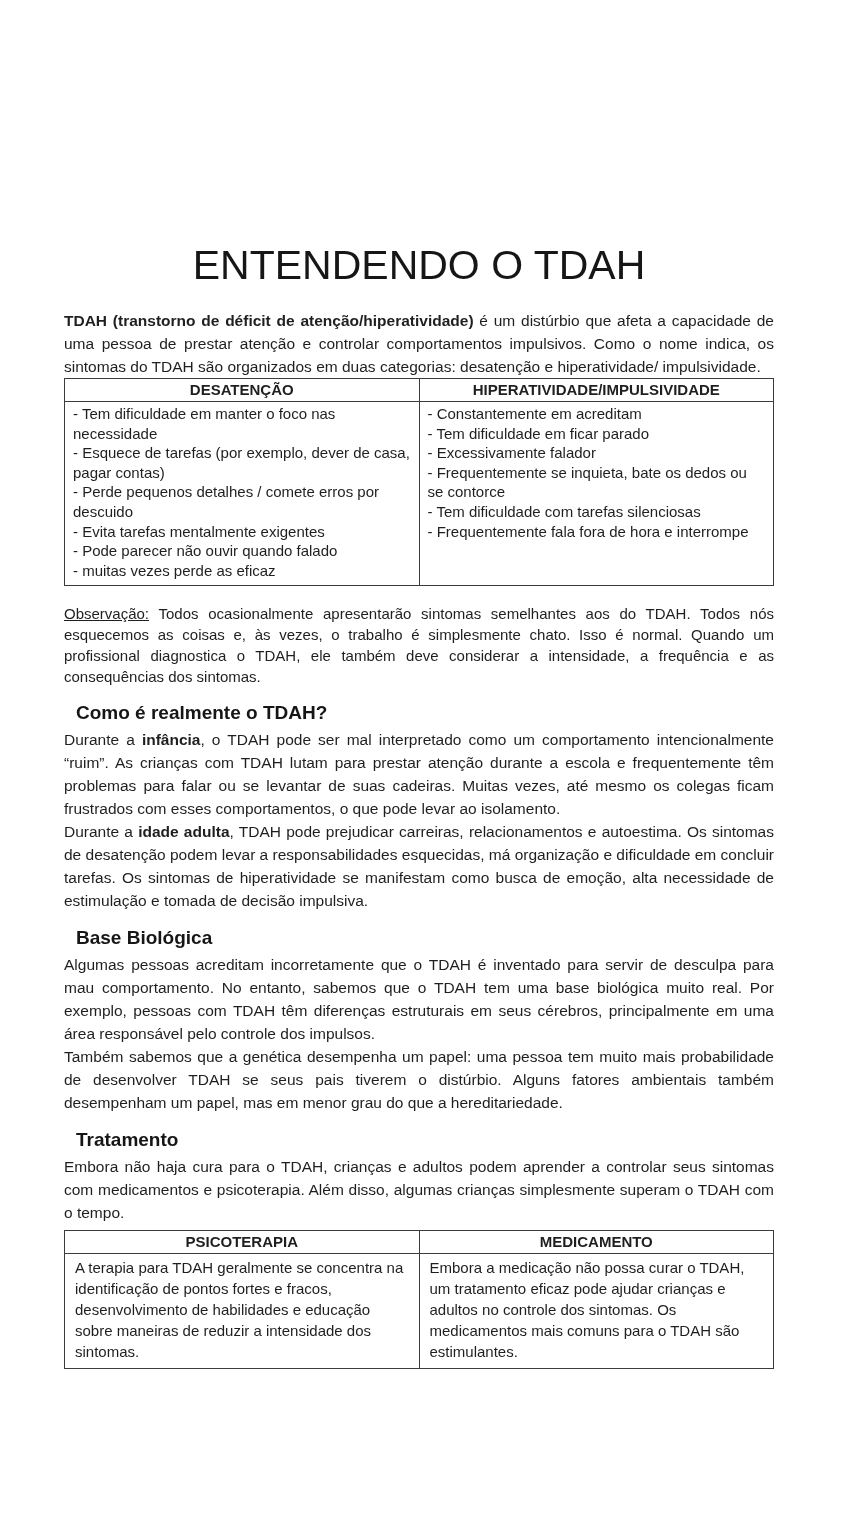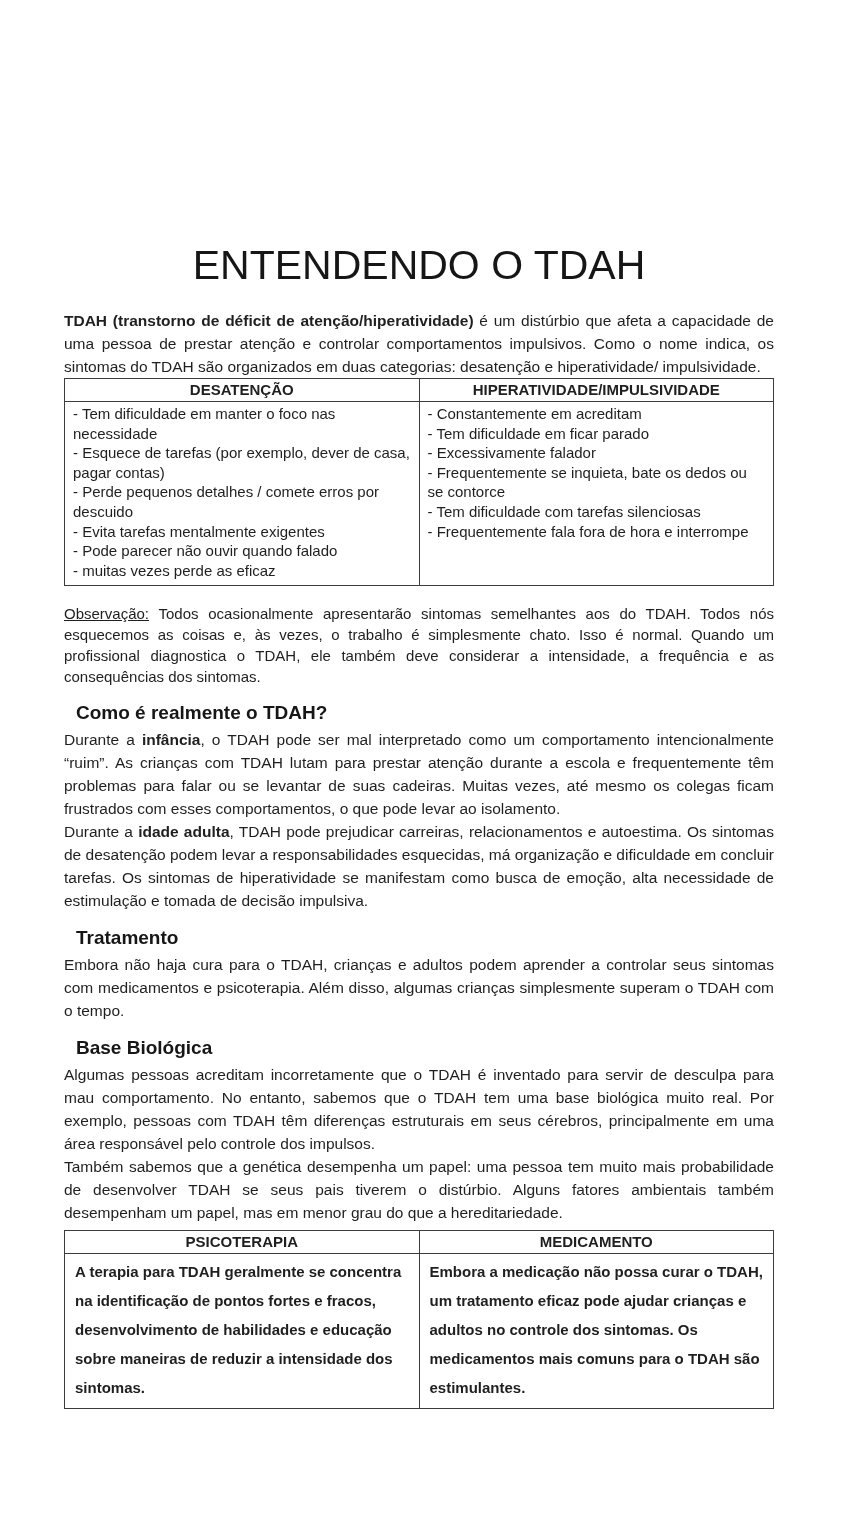--- a/index.html
+++ b/index.html
@@ -54,23 +54,22 @@
     line-height: 20px;
   }
   table.doc-table td {
     vertical-align: top;
     font-size: 15px;
     line-height: 19.6px;
     padding: 2px 8px 5px 8px;
     text-align: left;
   }
   table.treatment td {
-    line-height: 29px;
+    line-height: 21px;
     padding: 3px 10px 6px 10px;
-    font-weight: bold;
   }
   .note-par {
     font-size: 15px;
     line-height: 21px;
     text-align: justify;
     margin: 17px 0 0 0;
   }
   .note-label { text-decoration: underline; }
   h2.section-heading {
     font-size: 19px;
@@ -122,28 +121,28 @@
 
   <p class="note-par"><span class="note-label">Observação:</span><span> Todos ocasionalmente apresentarão sintomas semelhantes aos do TDAH. Todos nós esquecemos as coisas e, às vezes, o trabalho é simplesmente chato. Isso é normal. Quando um profissional diagnostica o TDAH, ele também deve considerar a intensidade, a frequência e as consequências dos sintomas.</span></p>
 
   <div>
     <h2 class="section-heading">Como é realmente o TDAH?</h2>
     <p class="body-par"><span>Durante a </span><b>infância</b><span>, o TDAH pode ser mal interpretado como um comportamento intencionalmente “ruim”. As crianças com TDAH lutam para prestar atenção durante a escola e frequentemente têm problemas para falar ou se levantar de suas cadeiras. Muitas vezes, até mesmo os colegas ficam frustrados com esses comportamentos, o que pode levar ao isolamento.</span></p>
     <p class="body-par"><span>Durante a </span><b>idade adulta</b><span>, TDAH pode prejudicar carreiras, relacionamentos e autoestima. Os sintomas de desatenção podem levar a responsabilidades esquecidas, má organização e dificuldade em concluir tarefas. Os sintomas de hiperatividade se manifestam como busca de emoção, alta necessidade de estimulação e tomada de decisão impulsiva.</span></p>
   </div>
 
   <div class="sec-gap">
-    <h2 class="section-heading">Tratamento</h2>
-    <p class="body-par"><span>Embora não haja cura para o TDAH, crianças e adultos podem aprender a controlar seus sintomas com medicamentos e psicoterapia. Além disso, algumas crianças simplesmente superam o TDAH com o tempo.</span></p>
+    <h2 class="section-heading">Base Biológica</h2>
+    <p class="body-par"><span>Algumas pessoas acreditam incorretamente que o TDAH é inventado para servir de desculpa para mau comportamento. No entanto, sabemos que o TDAH tem uma base biológica muito real. Por exemplo, pessoas com TDAH têm diferenças estruturais em seus cérebros, principalmente em uma área responsável pelo controle dos impulsos.</span></p>
+    <p class="body-par"><span>Também sabemos que a genética desempenha um papel: uma pessoa tem muito mais probabilidade de desenvolver TDAH se seus pais tiverem o distúrbio. Alguns fatores ambientais também desempenham um papel, mas em menor grau do que a hereditariedade.</span></p>
   </div>
 
   <div class="sec-gap">
-    <h2 class="section-heading">Base Biológica</h2>
-    <p class="body-par"><span>Algumas pessoas acreditam incorretamente que o TDAH é inventado para servir de desculpa para mau comportamento. No entanto, sabemos que o TDAH tem uma base biológica muito real. Por exemplo, pessoas com TDAH têm diferenças estruturais em seus cérebros, principalmente em uma área responsável pelo controle dos impulsos.</span></p>
-    <p class="body-par"><span>Também sabemos que a genética desempenha um papel: uma pessoa tem muito mais probabilidade de desenvolver TDAH se seus pais tiverem o distúrbio. Alguns fatores ambientais também desempenham um papel, mas em menor grau do que a hereditariedade.</span></p>
+    <h2 class="section-heading">Tratamento</h2>
+    <p class="body-par"><span>Embora não haja cura para o TDAH, crianças e adultos podem aprender a controlar seus sintomas com medicamentos e psicoterapia. Além disso, algumas crianças simplesmente superam o TDAH com o tempo.</span></p>
   </div>
 
   <div class="treatment-wrap">
     <table class="doc-table treatment">
       <tbody>
           <tr>
         <th>PSICOTERAPIA</th>
         <th>MEDICAMENTO</th>
       </tr>
       <tr>

